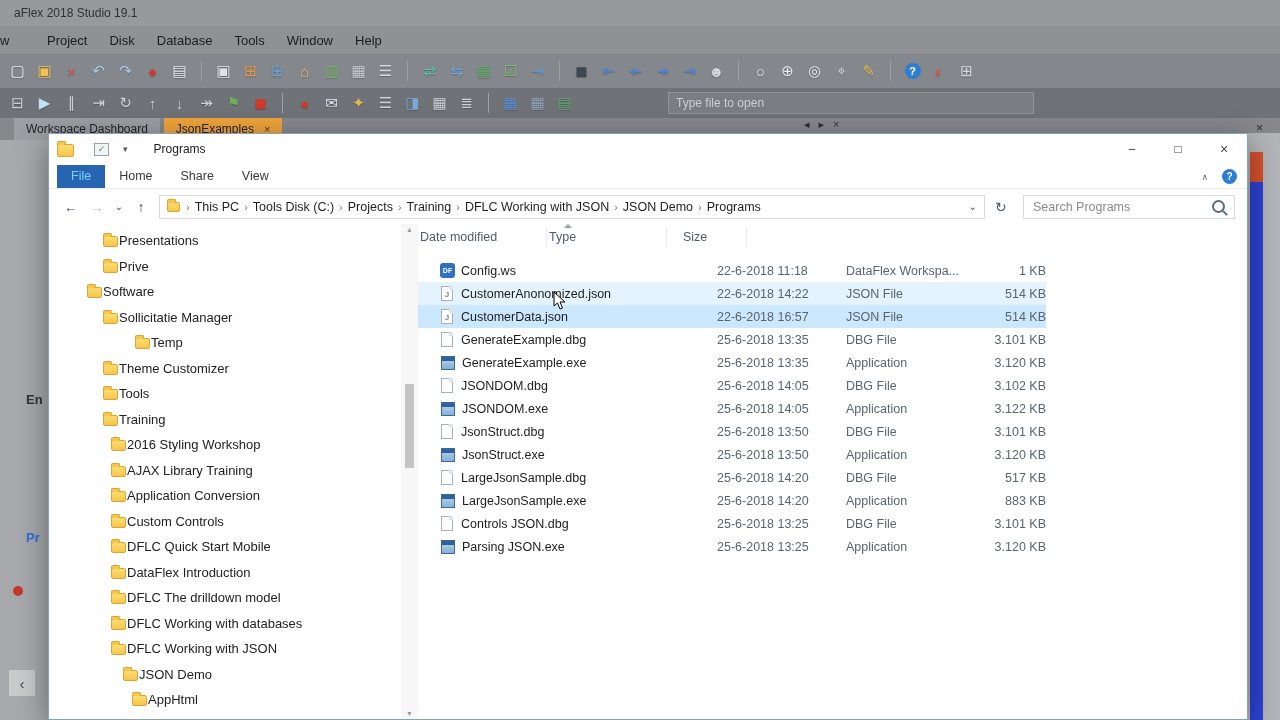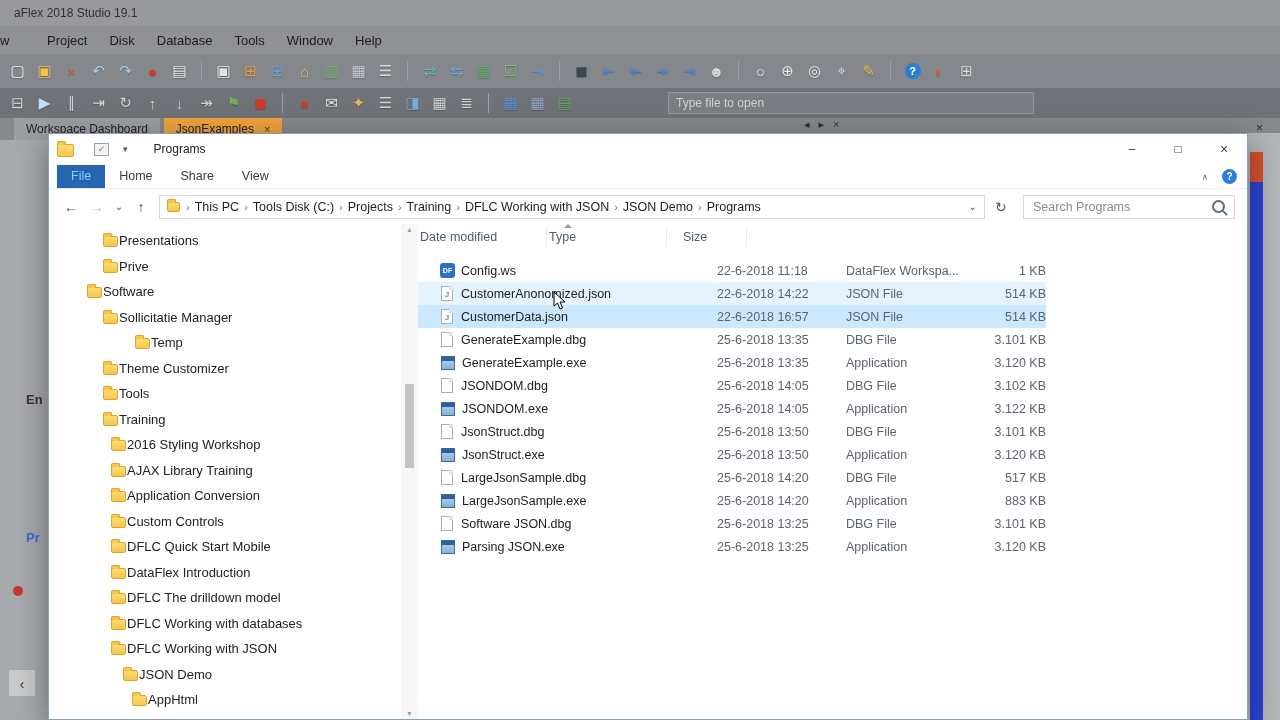--- a/index.html
+++ b/index.html
@@ -576,21 +576,21 @@
               <span class="fic-exe"></span>
               <span>LargeJsonSample.exe</span>
             </div>
             <div class="c-date">25-6-2018 14:20</div>
             <div class="c-type">Application</div>
             <div class="c-size">883 KB</div>
           </div>
           <div class="filerow">
             <div class="c-name">
               <span class="fic-page"></span>
-              <span>Software JSON.dbg</span>
+              <span>Controls JSON.dbg</span>
             </div>
             <div class="c-date">25-6-2018 13:25</div>
             <div class="c-type">DBG File</div>
             <div class="c-size">3.101 KB</div>
           </div>
           <div class="filerow">
             <div class="c-name">
               <span class="fic-exe"></span>
               <span>Parsing JSON.exe</span>
             </div>

